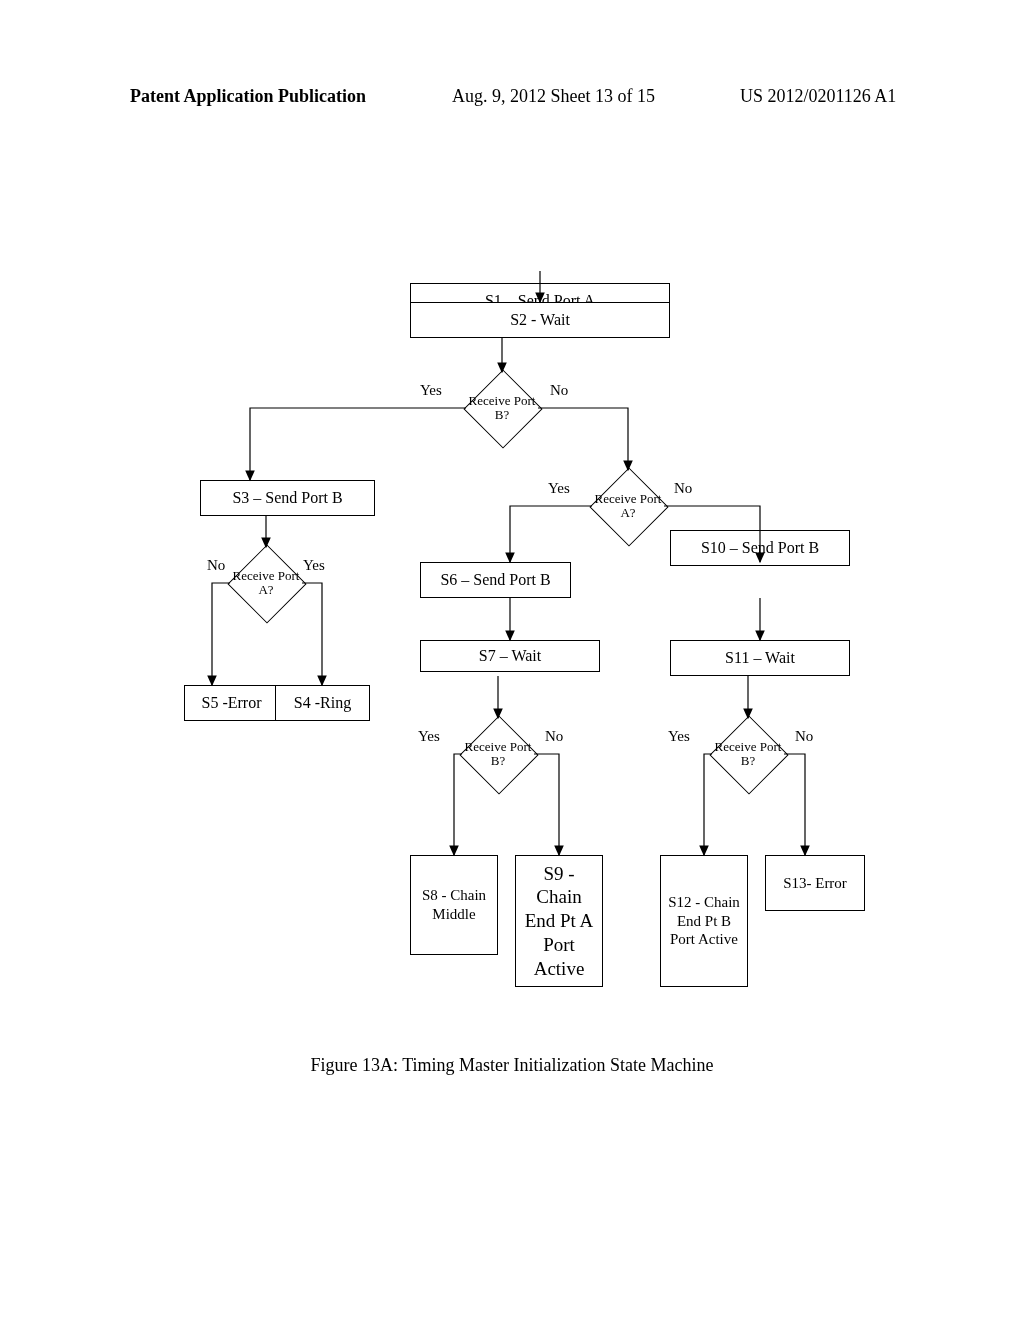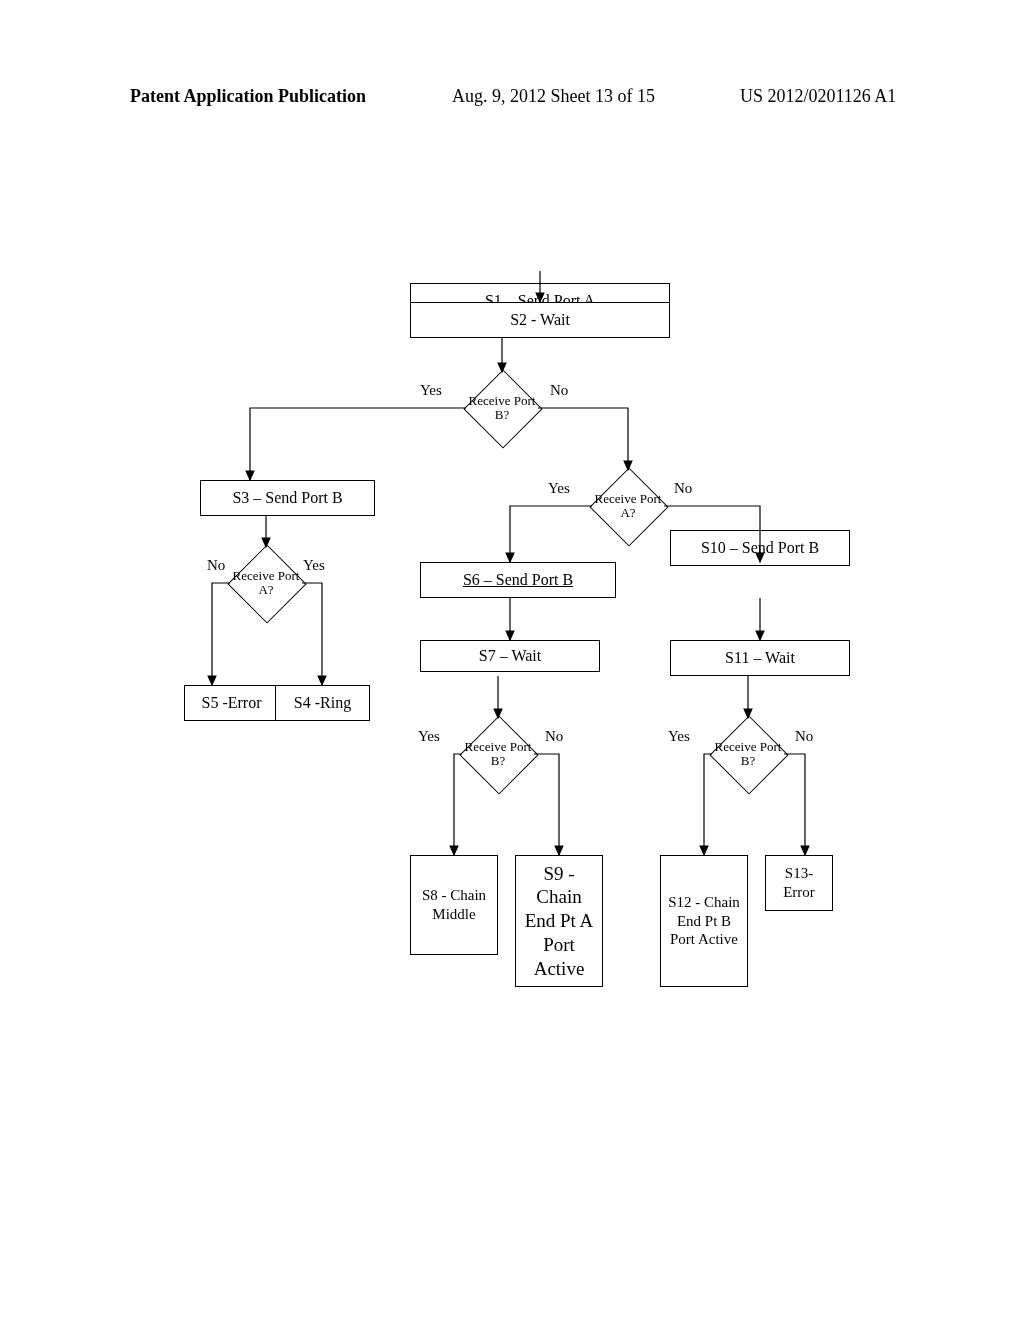--- a/index.html
+++ b/index.html
@@ -139,21 +139,21 @@
   <div class="label" style="left:548px; top:480px;">Yes</div>
   <div class="label" style="left:674px; top:480px;">No</div>
 
   <div class="diamond" style="left:228px; top:545px;">
     <div class="shape"></div>
     <div class="dtxt">Receive Port A?</div>
   </div>
   <div class="label" style="left:207px; top:557px;">No</div>
   <div class="label" style="left:303px; top:557px;">Yes</div>
 
-  <div class="box" style="left:420px; top:562px; width:196px; height:36px;text-decoration:underline;">S6 – Send Port B</div>
+  <div class="box" style="left:420px; top:562px; width:151px; height:36px;">S6 – Send Port B</div>
 
   <div class="box" style="left:670px; top:530px; width:180px; height:36px;">S10 – Send Port B</div>
 
   <div class="box" style="left:420px; top:640px; width:180px; height:32px;">S7 – Wait</div>
 
   <div class="box" style="left:670px; top:640px; width:180px; height:36px;">S11 – Wait</div>
 
   <div class="box" style="left:165px; top:685px; width:95px; height:36px;margin-left:19px;">S5 -Error</div>
 
   <div class="box" style="left:275px; top:685px; width:95px; height:36px;">S4 -Ring</div>
@@ -171,21 +171,21 @@
   </div>
   <div class="label" style="left:668px; top:728px;">Yes</div>
   <div class="label" style="left:795px; top:728px;">No</div>
 
   <div class="box" style="left:410px; top:855px; width:88px; height:100px; font-size:15px;">S8 - Chain Middle</div>
 
   <div class="box" style="left:515px; top:855px; width:88px; height:132px; font-size:19px;">S9 - Chain End Pt A Port Active</div>
 
   <div class="box" style="left:660px; top:855px; width:88px; height:132px; font-size:15px;">S12 - Chain End Pt B Port Active</div>
 
-  <div class="box" style="left:765px; top:855px; width:68px; height:56px; font-size:15px;">S13- Error</div>
+  <div class="box" style="left:765px; top:855px; width:100px; height:56px; font-size:15px;">S13- Error</div>
 
   <svg class="connectors">
     <defs>
       <marker id="ah" markerWidth="10" markerHeight="10" refX="8" refY="4" orient="auto">
         <path d="M0,0 L9,4 L0,8 z" fill="#000"></path>
       </marker>
     </defs>
 
     <path class="arrow" d="M540,271 L540,302" marker-end="url(#ah)"></path>
 
@@ -215,14 +215,15 @@
 
     <path class="arrow" d="M462,754 L454,754 L454,855" marker-end="url(#ah)"></path>
 
     <path class="arrow" d="M534,754 L559,754 L559,855" marker-end="url(#ah)"></path>
 
     <path class="arrow" d="M712,754 L704,754 L704,855" marker-end="url(#ah)"></path>
 
     <path class="arrow" d="M784,754 L805,754 L805,855" marker-end="url(#ah)"></path>
   </svg>
 
+  <div class="caption">Figure 13A:  Timing Master Initialization State Machine</div>
 
 </div>
 
 </body></html>

